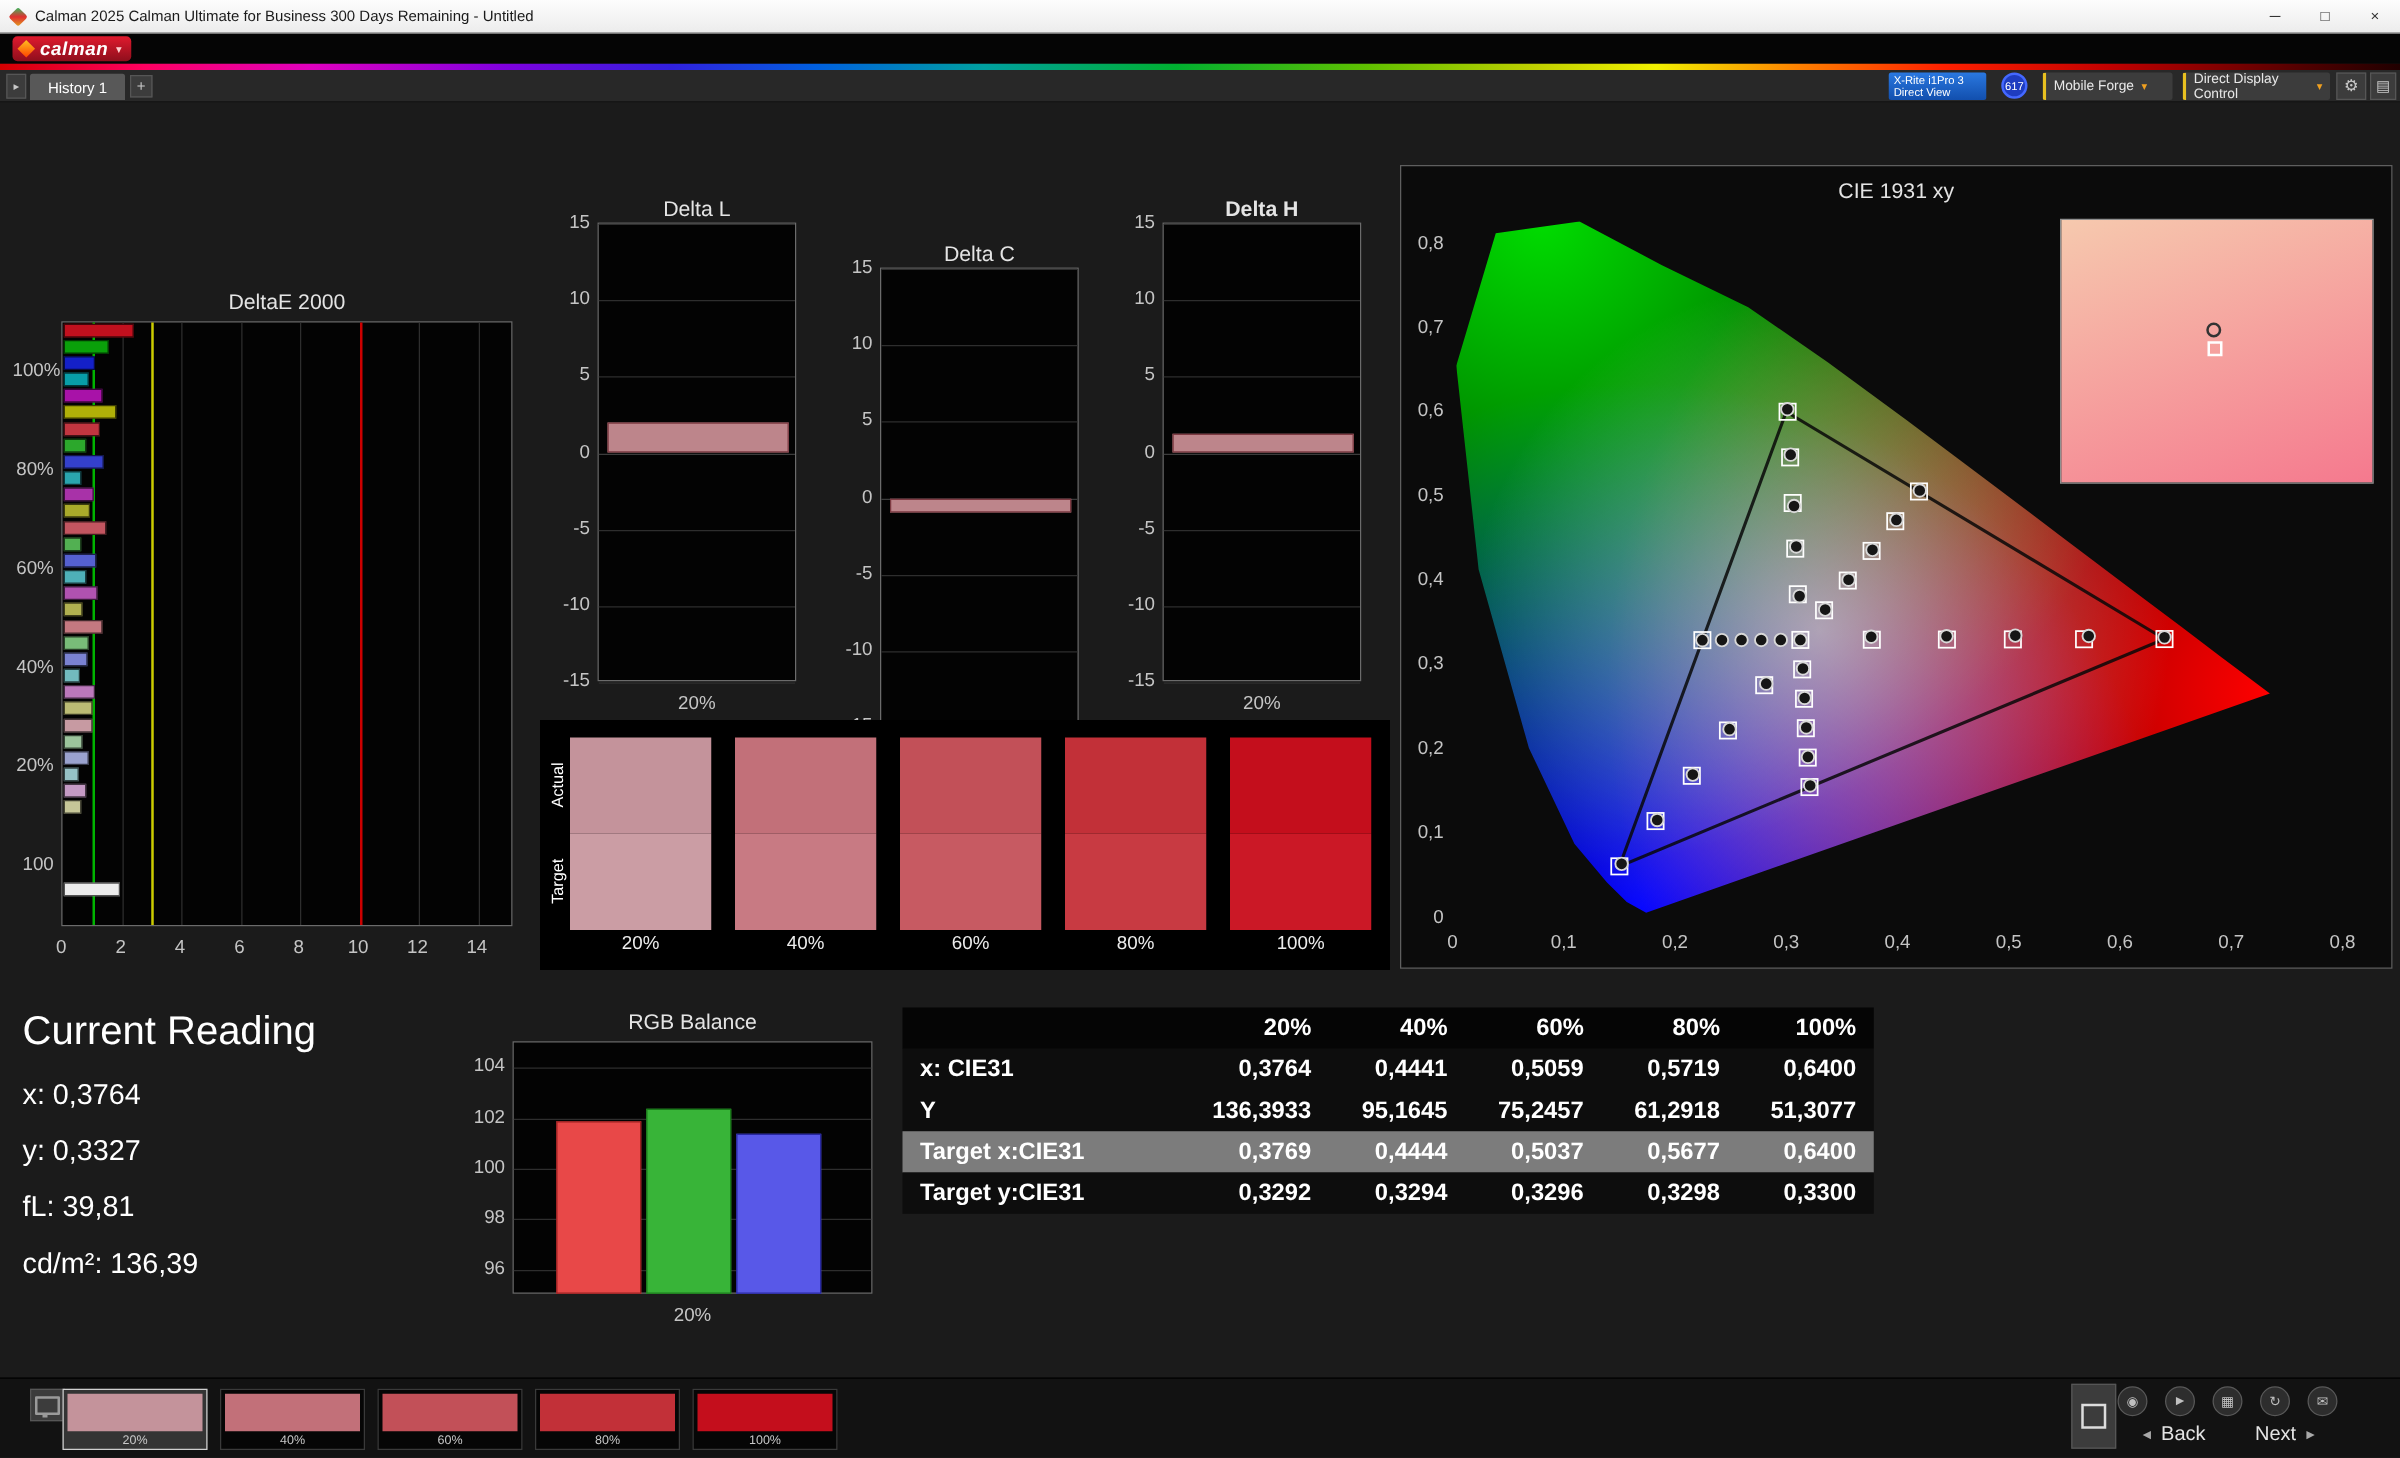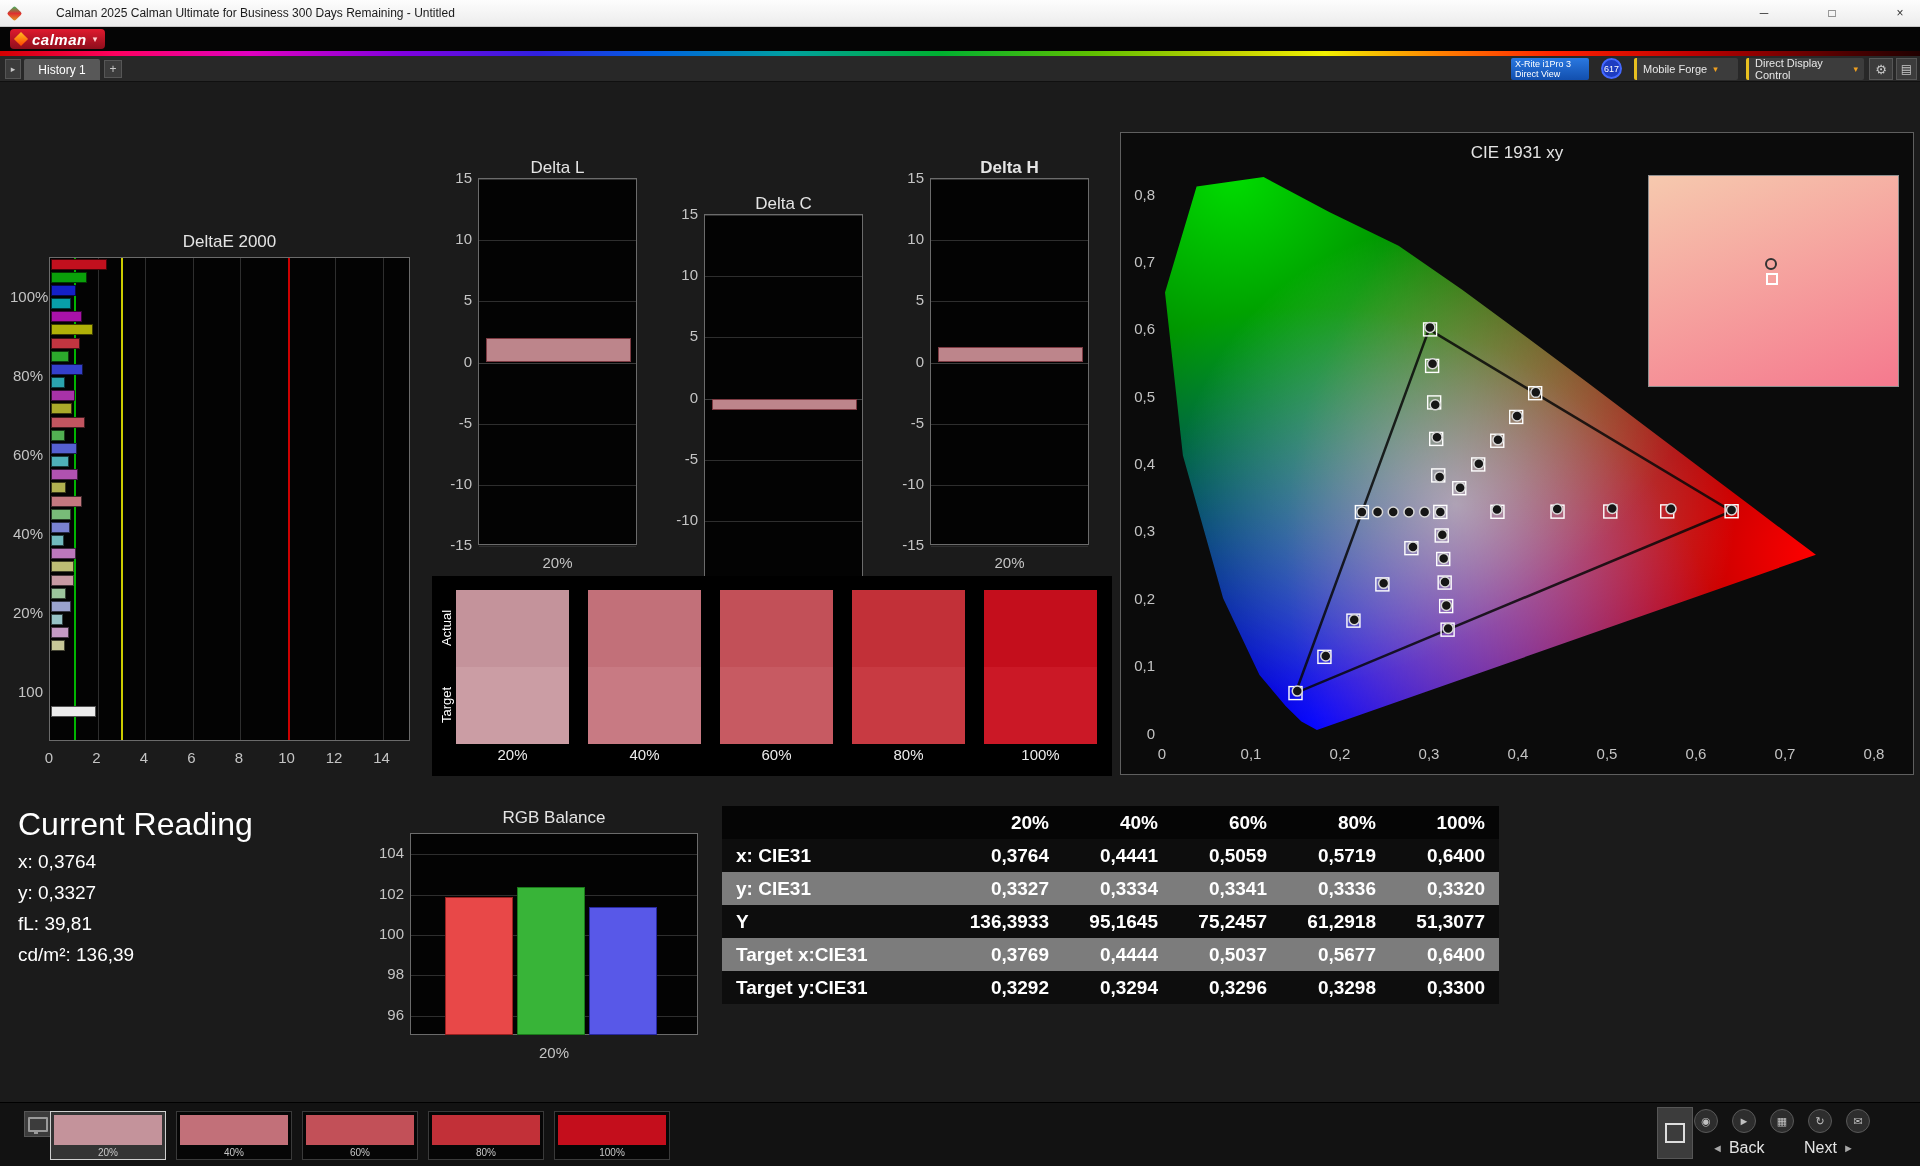--- a/index.html
+++ b/index.html
@@ -2,21 +2,21 @@
 <html><head>
 <meta charset="utf-8">
 <style>
   html,body{margin:0;padding:0;background:#1b1b1b;}
   #app{position:relative;width:1920px;height:1166px;overflow:hidden;background:#1b1b1b;
        font-family:"Liberation Sans","DejaVu Sans",sans-serif;-webkit-font-smoothing:antialiased;}
   .abs{position:absolute;}
 
   
   .titlebar{position:absolute;left:0;top:0;width:1920px;height:27px;background:linear-gradient(#fdfdfd,#ececec);
-            display:flex;align-items:center;color:#1a1a1a;font-size:12px;border-bottom:1px solid #c8c8c8;box-sizing:border-box;gap:28px;}
+            display:flex;align-items:center;color:#1a1a1a;font-size:12px;border-bottom:1px solid #c8c8c8;box-sizing:border-box;}
   .app-icon{width:11px;height:11px;margin:0 8px 0 9px;background:linear-gradient(135deg,#30c060,#e03030,#e0a020);transform:rotate(45deg);border-radius:2px;}
   .title-text{flex:0 0 auto;}
   .tb-spacer{flex:1;}
   .win-btn{width:40px;height:26px;display:flex;align-items:center;justify-content:center;color:#333;font-size:12px;cursor:default;}
 
   
   .brandbar{position:absolute;left:0;top:27px;width:1920px;height:24px;background:#050505;}
   .logo-pill{position:absolute;left:10px;top:2px;height:20px;padding:0 8px 0 6px;display:flex;align-items:center;gap:6px;
              background:linear-gradient(#e01a2e,#8e0e1c);border-radius:4px;}
   .logo-diamond{width:10px;height:10px;background:linear-gradient(135deg,#ffc020,#ff4000);transform:rotate(45deg);}
@@ -56,21 +56,21 @@
 
   
   #cie{left:1120px;top:132px;width:794px;height:643px;background:#0b0b0b;border:1px solid #5f5f5f;box-sizing:border-box;}
   #cieInset{position:absolute;left:527px;top:42px;width:251px;height:212px;border:1px solid #909090;box-sizing:border-box;}
   .inset-circle{position:absolute;width:12px;height:12px;border:2px solid #333;border-radius:50%;box-sizing:border-box;}
   .inset-square{position:absolute;width:12px;height:12px;border:2px solid #fff;box-sizing:border-box;}
 
   
   #currentReading{left:18px;top:806px;color:#fff;}
   .cr-title{font-size:32px;}
-  .cr-line{font-size:19px;line-height:25px;margin-top:6px;}
+  .cr-line{font-size:23px;line-height:25px;margin-top:20px;}
   .cr-line:first-of-type{margin-top:28px;}
 
   
   #dataTable{left:722px;top:806px;width:777px;color:#fff;font-size:19px;}
   .tbl-row{display:flex;height:33px;align-items:center;}
   .tbl-label{width:232px;font-weight:700;padding-left:14px;box-sizing:border-box;}
   .tbl-cell{width:109px;text-align:right;padding-right:14px;box-sizing:border-box;font-weight:700;}
   .row-dark{background:#0d0d0d;}
   .row-gray{background:#7c7c7c;}
   .row-head{background:#050505;}
@@ -440,28 +440,20 @@
         <div class="tbl-cell">100%</div>
       </div>
       <div class="tbl-row row-dark">
         <div class="tbl-label">x: CIE31</div>
         <div class="tbl-cell">0,3764</div>
         <div class="tbl-cell">0,4441</div>
         <div class="tbl-cell">0,5059</div>
         <div class="tbl-cell">0,5719</div>
         <div class="tbl-cell">0,6400</div>
       </div>
-      <div class="tbl-row row-gray">
-        <div class="tbl-label">y: CIE31</div>
-        <div class="tbl-cell">0,3327</div>
-        <div class="tbl-cell">0,3334</div>
-        <div class="tbl-cell">0,3341</div>
-        <div class="tbl-cell">0,3336</div>
-        <div class="tbl-cell">0,3320</div>
-      </div>
       <div class="tbl-row row-dark">
         <div class="tbl-label">Y</div>
         <div class="tbl-cell">136,3933</div>
         <div class="tbl-cell">95,1645</div>
         <div class="tbl-cell">75,2457</div>
         <div class="tbl-cell">61,2918</div>
         <div class="tbl-cell">51,3077</div>
       </div>
       <div class="tbl-row row-gray">
         <div class="tbl-label">Target x:CIE31</div>

